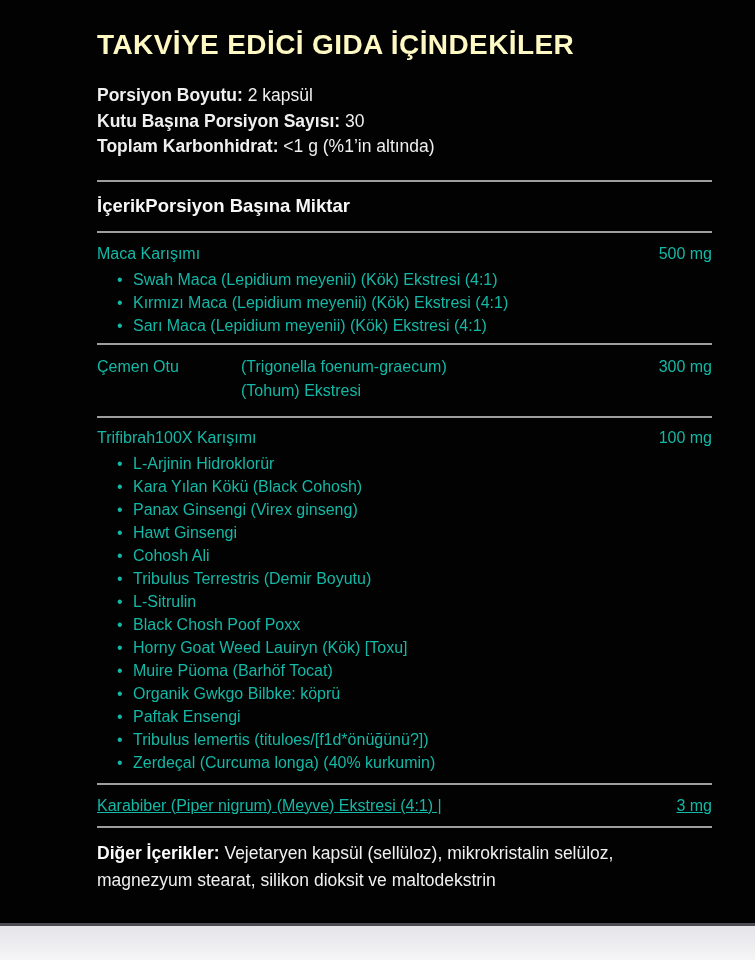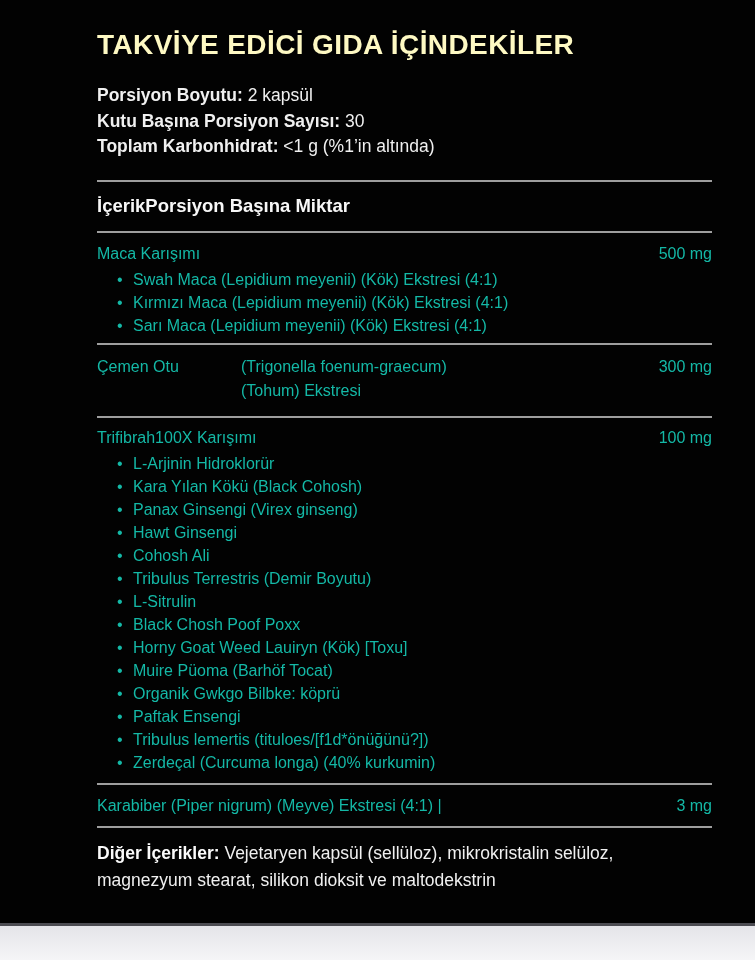--- a/index.html
+++ b/index.html
@@ -42,21 +42,21 @@
   .amount { white-space: nowrap; padding-left: 12px; }
   ul.subs { list-style: none; margin: 2px 0 0 0; padding: 0; }
   ul.subs li { position: relative; padding-left: 36px; line-height: 23px; }
   ul.subs li::before { content: "\2022"; position: absolute; left: 20px; }
   .pad-maca { padding: 9px 0 6px 0; }
   .pad-cemen { padding: 10px 0 13px 0; }
   .cemen-grid { display: flex; align-items: flex-start; }
   .cemen-name { width: 144px; flex: 0 0 144px; line-height: 24px; }
   .cemen-detail { flex: 1; line-height: 24px; }
   .pad-trifib { padding: 8px 0 9px 0; }
-  .pad-karab { padding: 9px 0 8px 0; }
+  .pad-karab { padding: 9px 0 8px 0; text-decoration: underline; }
   .other {
     margin-top: 12px;
     font-size: 17.5px; line-height: 27px; color: #f0f0f0;
     padding-right: 20px;
   }
   .other .lbl { font-weight: 700; color: #fafafa; }
   .bottom-strip {
     flex: 1;
     border-top: 3px solid #4c4c52;
     background: linear-gradient(180deg, #e4e4e9 0%, #f5f5f7 100%);

